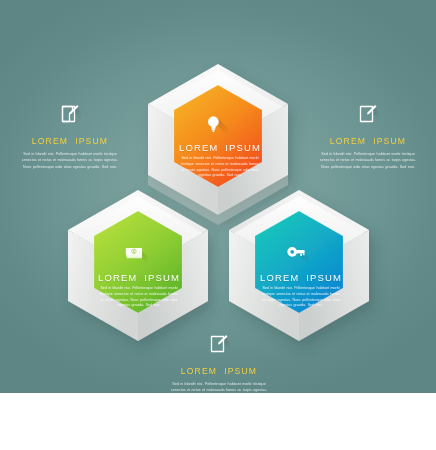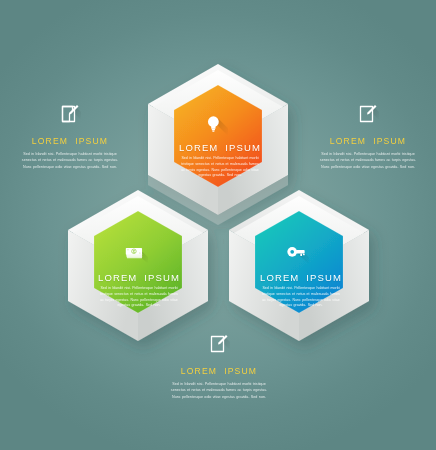--- a/index.html
+++ b/index.html
@@ -9,21 +9,21 @@
   body {
     width: 436px;
     height: 450px;
     overflow: hidden;
     font-family: "Liberation Sans", sans-serif;
   }
 
   #stage {
     position: relative;
     width: 436px;
-    height: 450px;
+    height: 393px;
     background:
       radial-gradient(ellipse 62% 55% at 50% 48%,
         #7ea3a0 0%,
         #769d9a 38%,
         #6b9492 62%,
         #628b89 82%,
         #5d8684 100%);
     overflow: hidden;
   }
 

